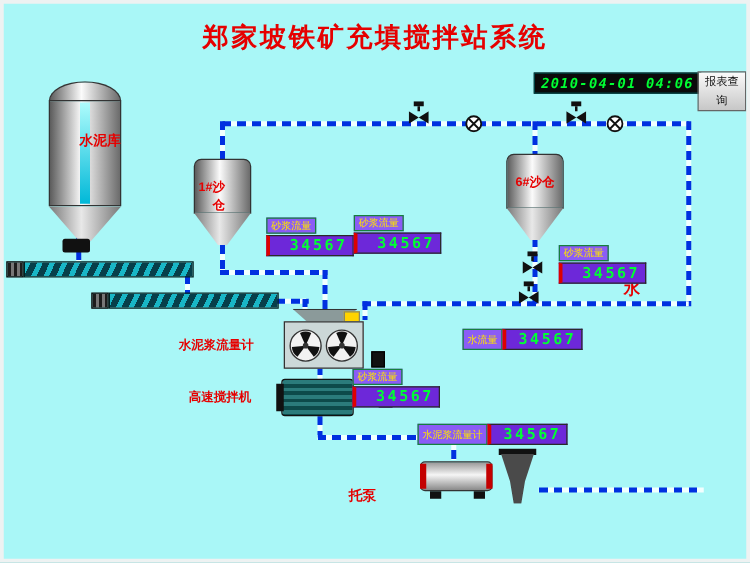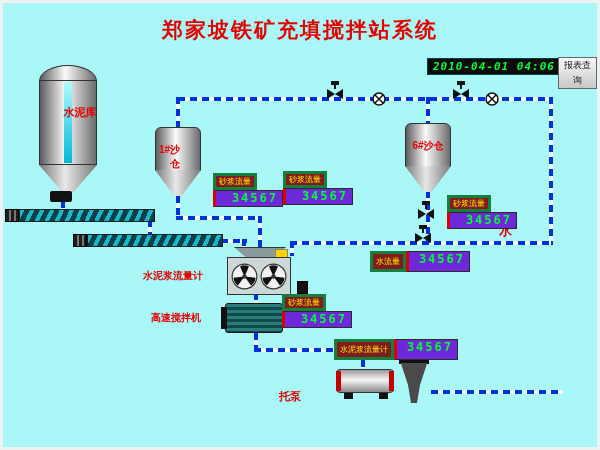--- a/index.html
+++ b/index.html
@@ -21,21 +21,21 @@
   .cyl{background:linear-gradient(90deg,#5c5c5c,#fbfbfb 45%,#6b6b6b);border:1px solid #333;box-sizing:border-box;}
   .dome{background:linear-gradient(90deg,#5c5c5c,#fbfbfb 45%,#6b6b6b);border:1px solid #333;border-bottom:none;
         border-radius:50% 50% 0 0/100% 100% 0 0;box-sizing:border-box;}
   .cone{background:linear-gradient(90deg,#777,#e8e8e8 45%,#777);clip-path:polygon(0 0,100% 0,58% 100%,42% 100%);}
   .level{background:linear-gradient(180deg,#aefcfc,#00b8d8);}
   .vlabel{color:#E60000;font-weight:bold;}
   
   .conv{height:13px;background:repeating-linear-gradient(115deg,#19b6c6 0 4px,#073f4a 4px 9px);border:1px solid #022;box-sizing:border-box;}
   .motor{height:13px;width:14px;background:repeating-linear-gradient(90deg,#1d1d1d 0 3px,#777 3px 5px);border:1px solid #000;box-sizing:border-box;}
   
-  .disp .tag{display:inline-block;background:#7f1d1d;color:#FFE400;font-size:8px;line-height:11px;padding:0 3px;border:3px solid #15803d;white-space:nowrap;}
+  .disp .tag{display:inline-block;background:#8b5cf6;color:#FFE400;font-size:8px;line-height:11px;padding:0 3px;border:1px solid #15803d;white-space:nowrap;}
   .disp .val{display:block;background:#6d28d9;color:#00FF33;font-family:"DejaVu Sans Mono",monospace;font-size:12px;
              font-weight:bold;letter-spacing:2px;line-height:15px;width:58px;text-align:right;padding:0 4px;
              border:1px solid #2a2a2a;border-left:3px solid #d00;}
   .disp.inline{display:flex;align-items:stretch;}
   .disp.inline .tag{line-height:15px;}
   .disp.inline .val{width:52px;}
   
   .mixerbody{background:#ccd8d8;border:1px solid #333;box-sizing:border-box;}
   .funnel{background:#8b9a9a;border:1px solid #333;clip-path:polygon(0 0,100% 0,72% 100%,28% 100%);}
   .hsmixer{background:repeating-linear-gradient(180deg,#2b7b7b 0 3px,#0d4a4a 3px 6px);border:1px solid #111;border-radius:3px;box-sizing:border-box;}
@@ -191,21 +191,21 @@
     <span class="val">34567</span>
   </div>
   <div class="abs disp" style="left:280px;top:165px;">
     <span class="tag">砂浆流量</span>
     <span class="val">34567</span>
   </div>
   <div class="abs disp" style="left:444px;top:189px;">
     <span class="tag">砂浆流量</span>
     <span class="val">34567</span>
   </div>
-  <div class="abs disp inline" style="left:331px;top:248px;padding-left:36px;">
+  <div class="abs disp inline" style="left:331px;top:260px;padding-left:36px;">
     <span class="tag">水流量</span>
     <span class="val">34567</span>
   </div>
   <div class="abs disp" style="left:279px;top:288px;">
     <span class="tag">砂浆流量</span>
     <span class="val">34567</span>
   </div>
   <div class="abs disp inline" style="left:331px;top:316px;margin-top:20px;">
     <span class="tag">水泥浆流量计</span>
     <span class="val">34567</span>

